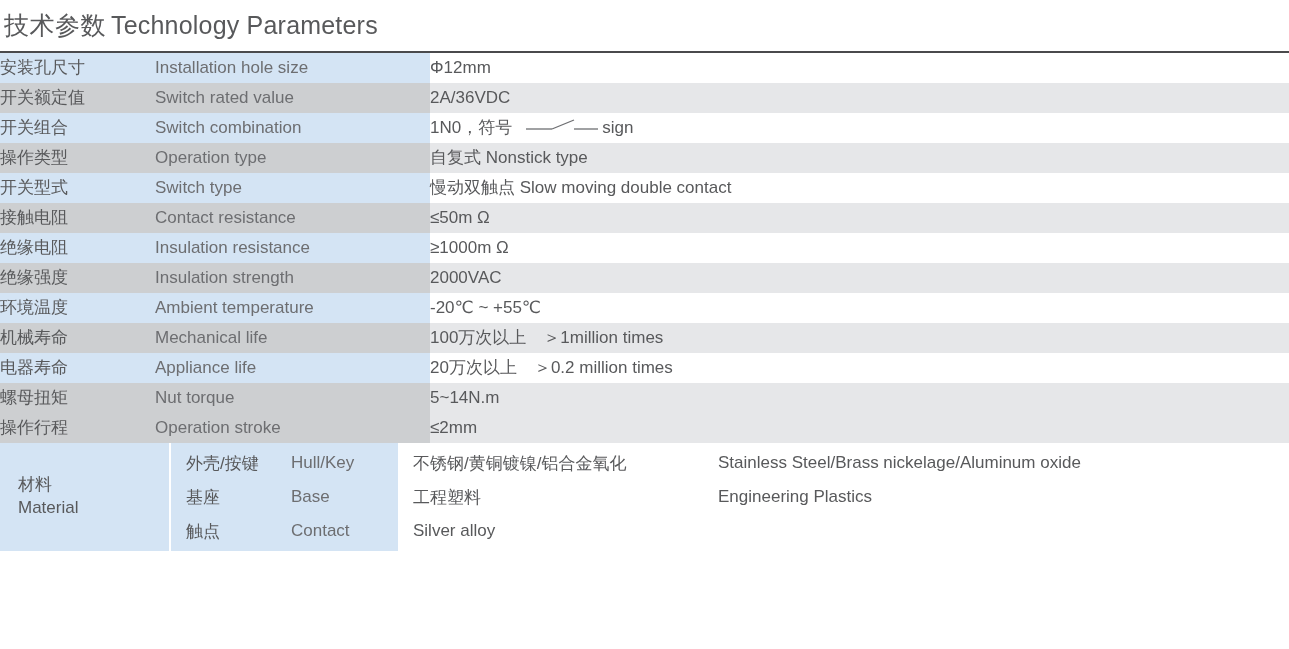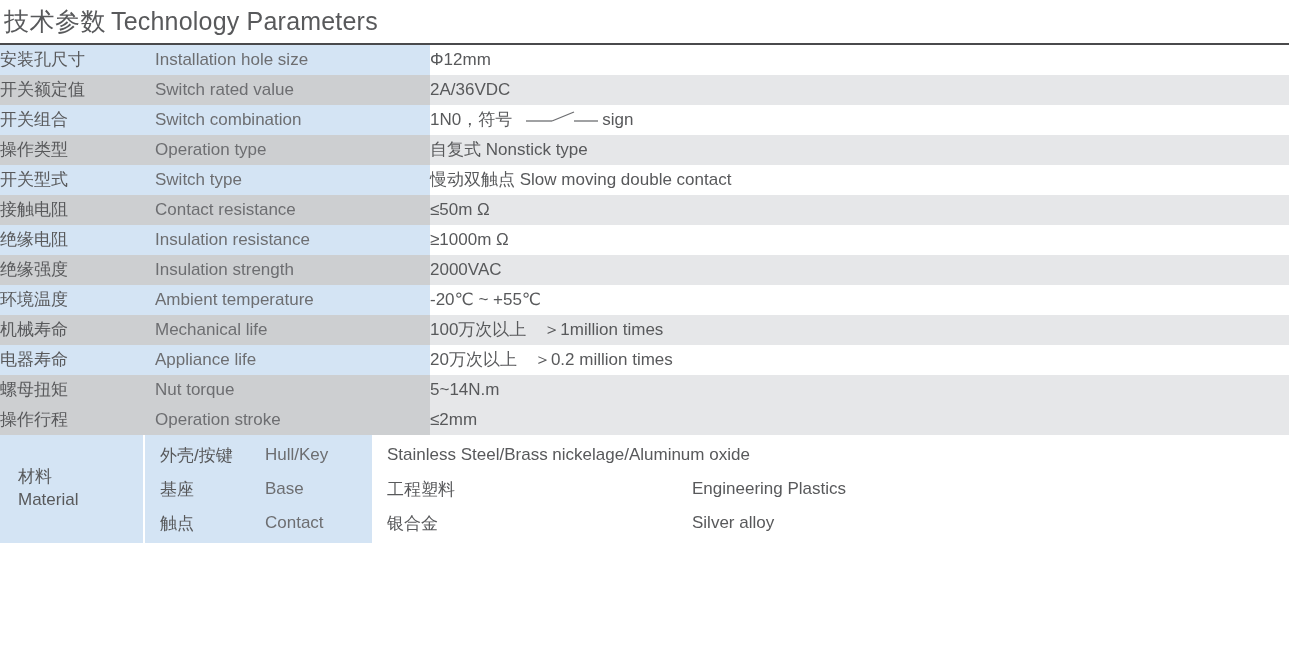--- a/index.html
+++ b/index.html
@@ -10,21 +10,21 @@
   body {
     width: 1289px;
     height: 649px;
     font-family: "Liberation Sans", "DejaVu Sans", sans-serif;
     color: #58595b;
     overflow: hidden;
   }
 
   
   .title-bar {
-    height: 43px;
+    height: 51px;
     display: flex;
     align-items: center;
     padding-left: 4px;
     box-sizing: border-box;
   }
   .title-cn {
     font-size: 25px;
     color: #58595b;
     letter-spacing: 0.5px;
   }
@@ -101,21 +101,21 @@
   .combo-post { }
 
   
   .material-block {
     width: 1289px;
     display: flex;
     height: 108px;
     box-sizing: border-box;
   }
   .mat-label {
-    width: 143px;
+    width: 169px;
     background: #d4e4f4;
     display: flex;
     flex-direction: column;
     justify-content: center;
     padding-left: 18px;
     box-sizing: border-box;
     font-size: 17px;
     color: #58595b;
     line-height: 1.35;
   }
@@ -275,24 +275,24 @@
         <span class="mat-sub-cn">基座</span>
         <span class="mat-sub-en">Base</span>
       </div>
       <div class="mat-sub-row">
         <span class="mat-sub-cn">触点</span>
         <span class="mat-sub-en">Contact</span>
       </div>
     </div>
   <div class="mat-values" id="mat-values">
       <div class="mat-val-row">
+        <span class="mat-val-cn">不锈钢/黄铜镀镍/铝合金氧化</span>
         <span class="mat-val-en">Stainless Steel/Brass nickelage/Aluminum oxide</span>
       </div>
       <div class="mat-val-row">
         <span class="mat-val-cn">工程塑料</span>
         <span class="mat-val-en">Engineering Plastics</span>
       </div>
       <div class="mat-val-row">
-        <span class="mat-val-cn">银合金</span>
         <span class="mat-val-en">Silver alloy</span>
       </div>
     </div>
 </div>
 
 </body></html>

